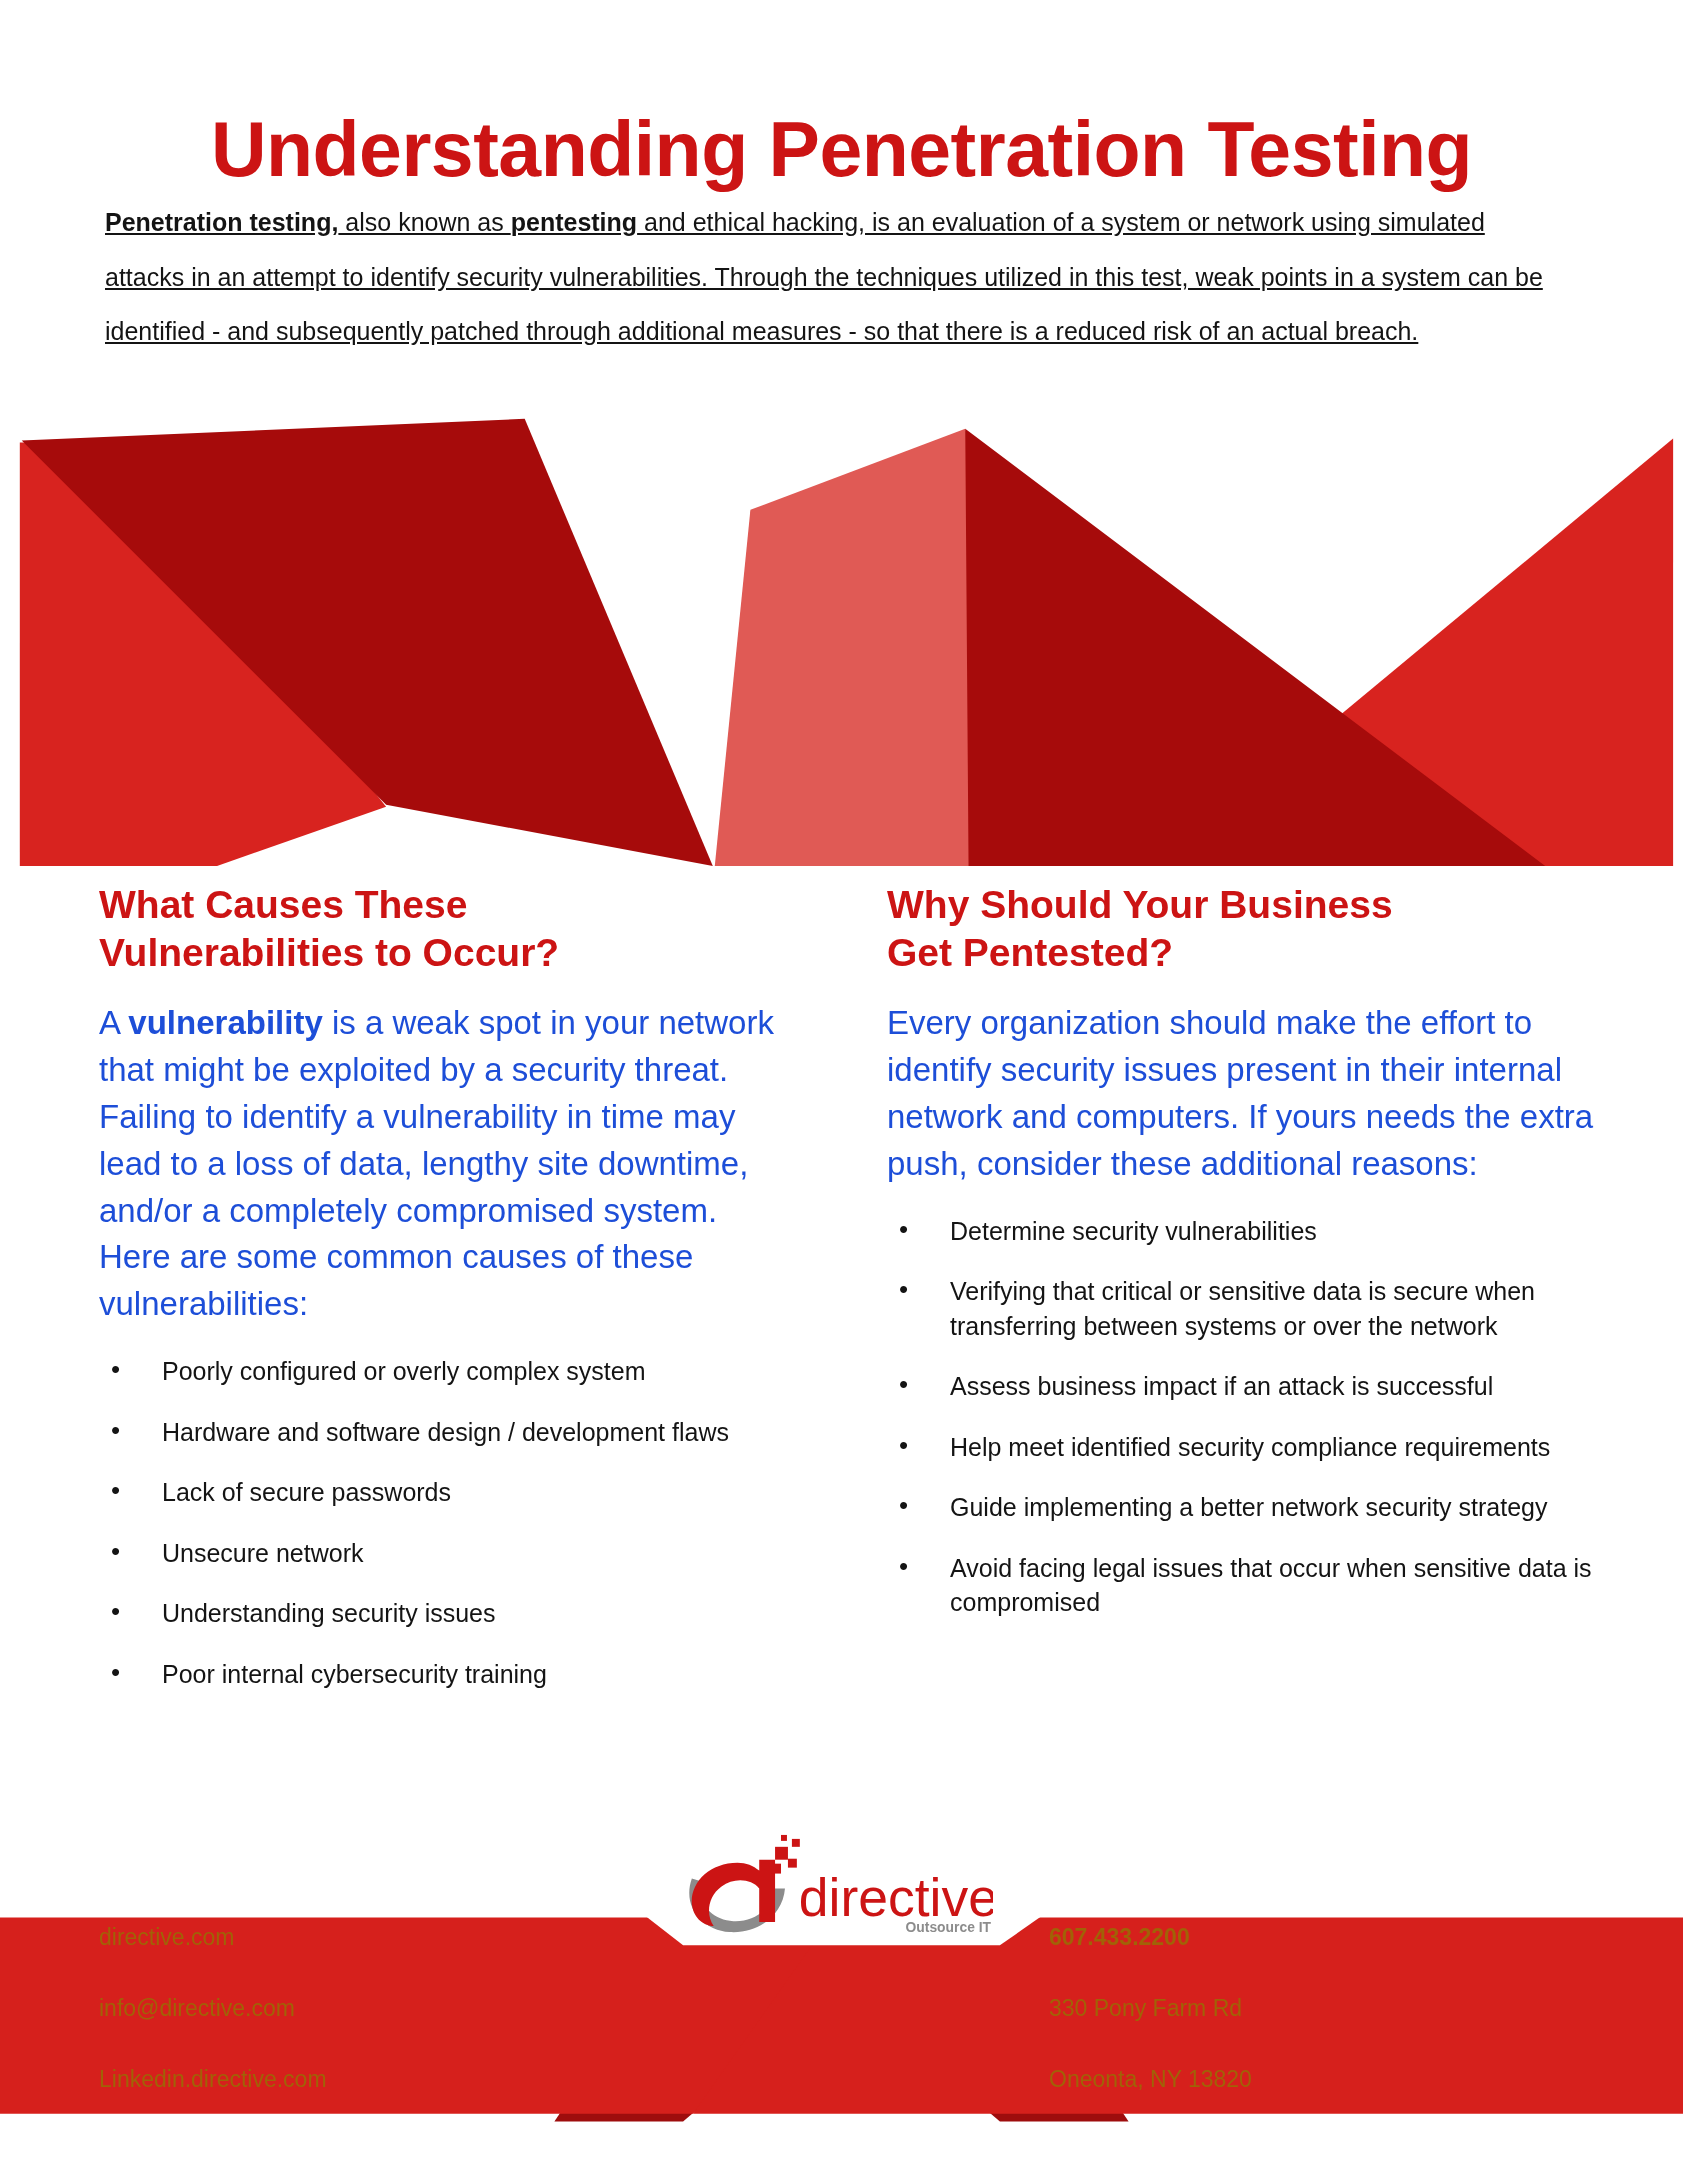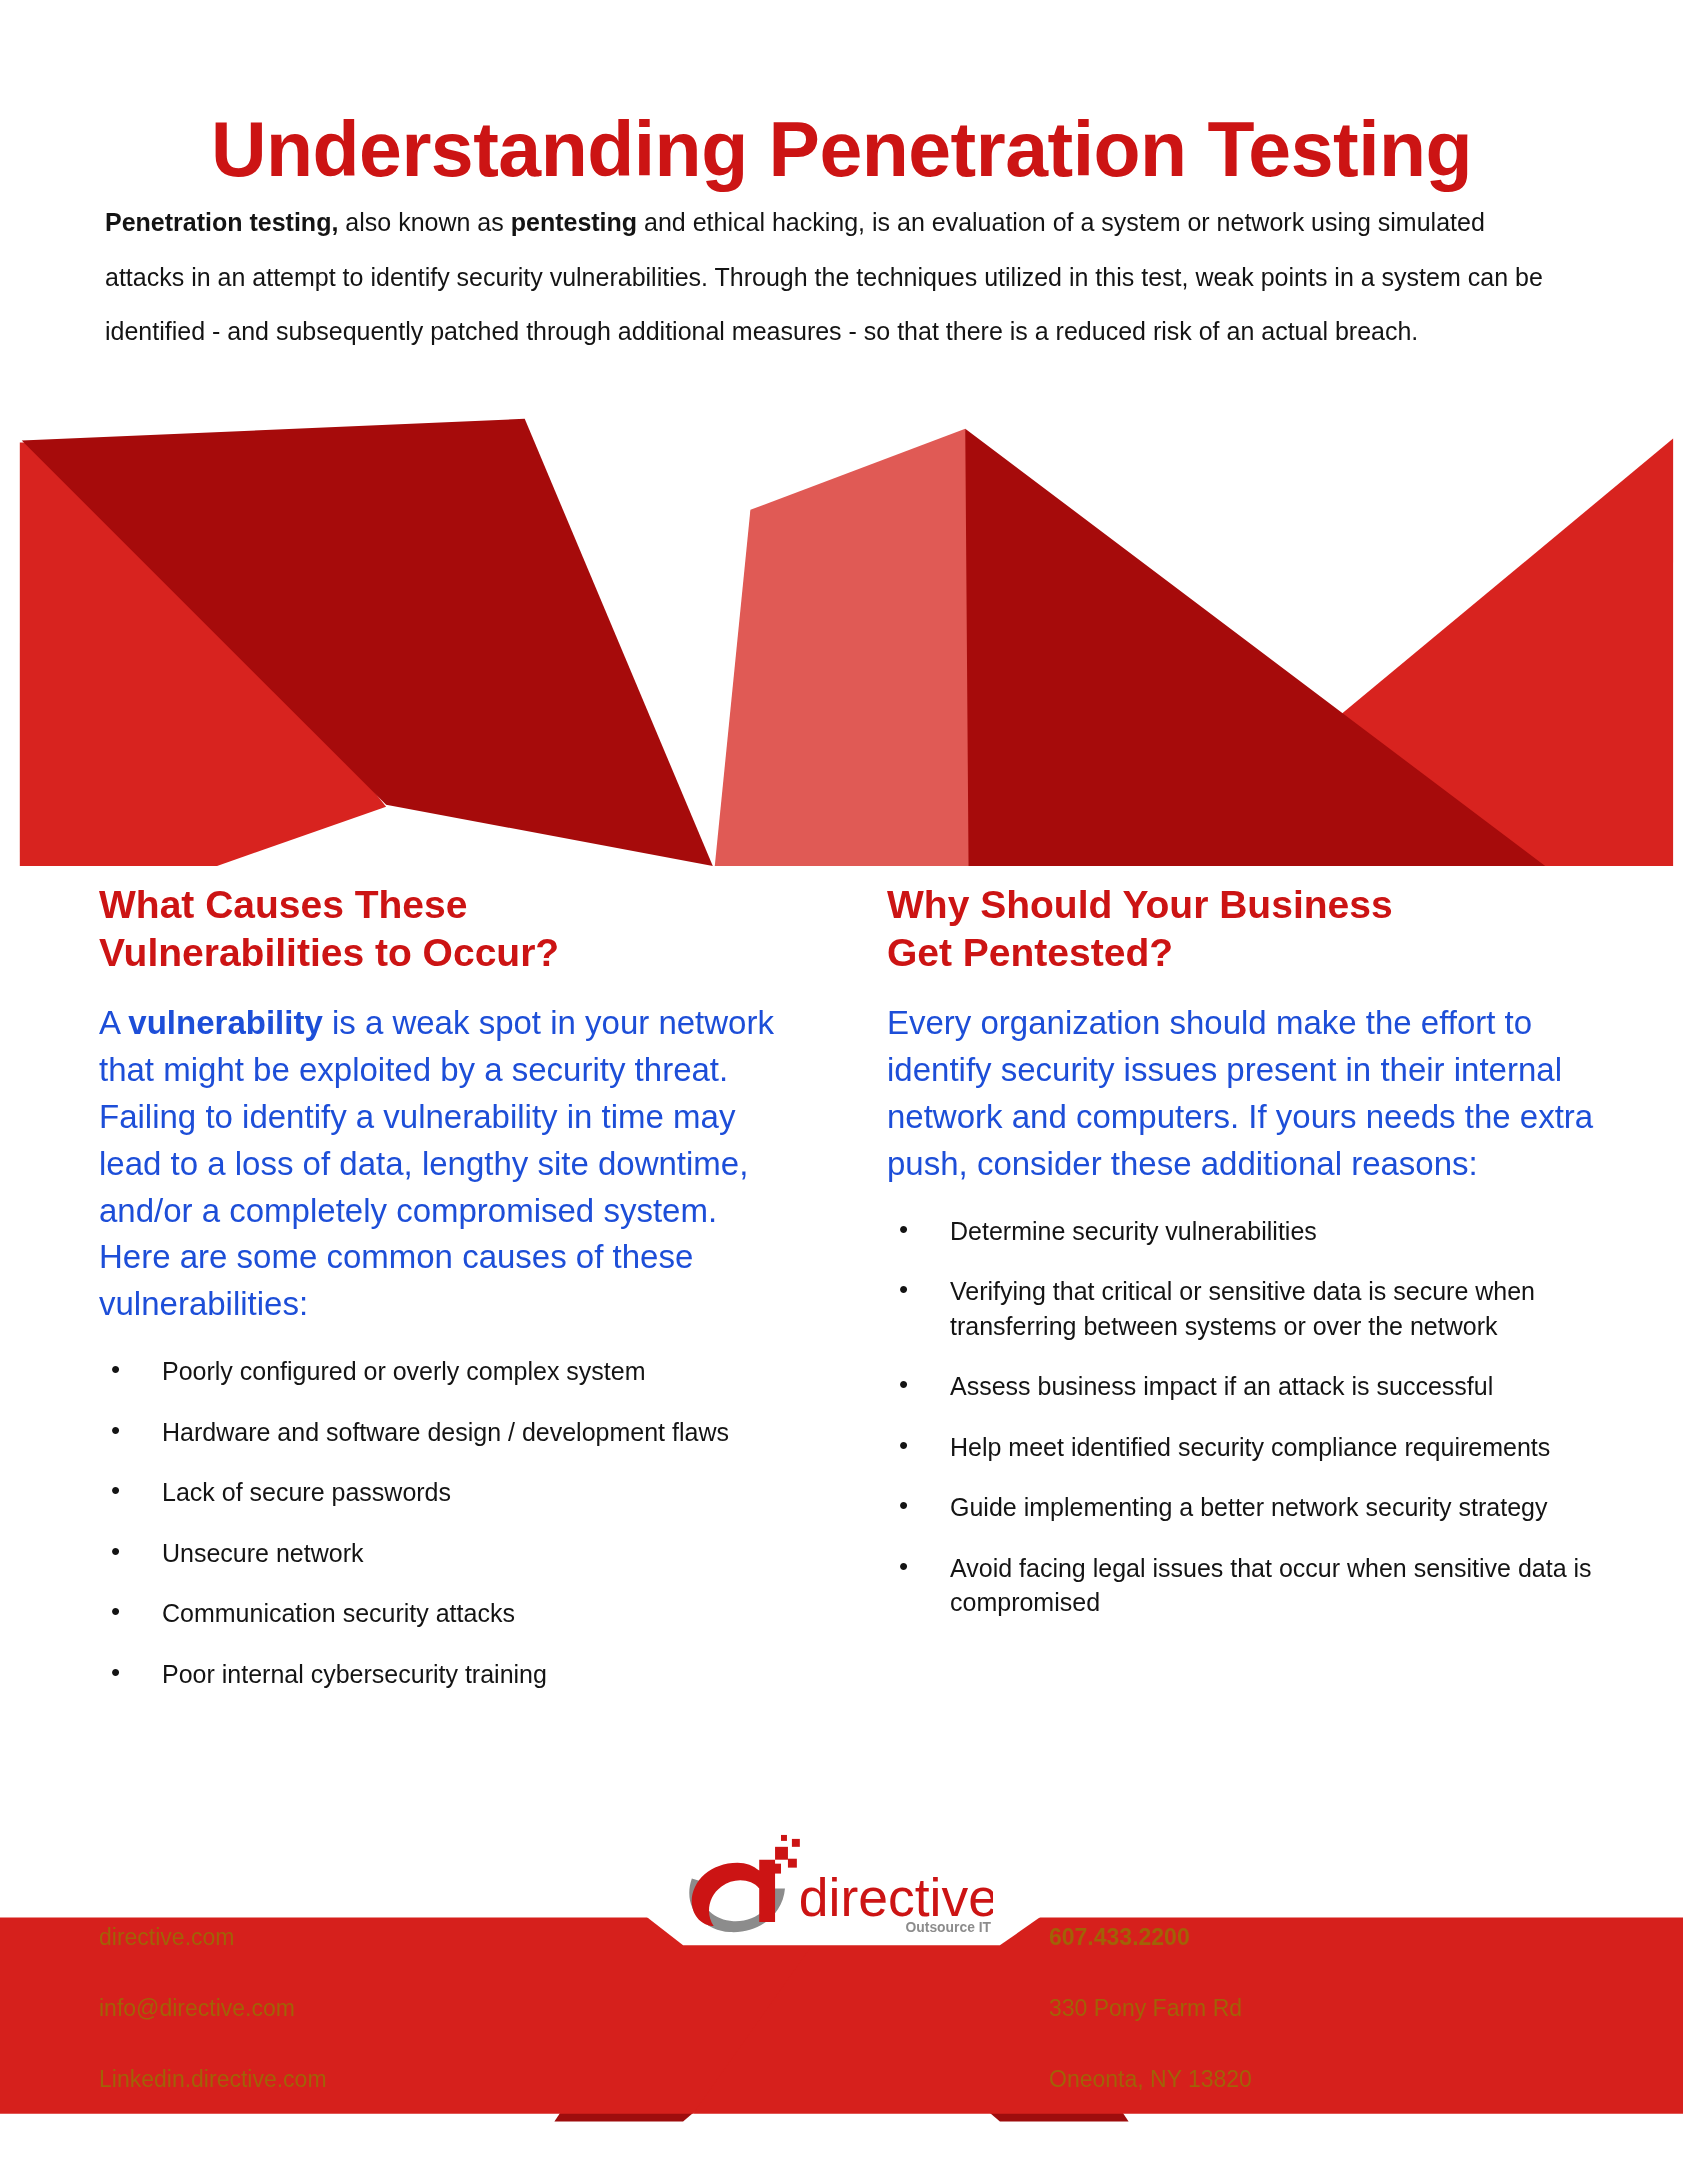--- a/index.html
+++ b/index.html
@@ -39,20 +39,21 @@
 
   
   .intro {
     position: absolute;
     left: 105px;
     top: 170px;
     width: 1455px;
     font-size: 25px;
     line-height: 2.18;
     color: #141414;
+    text-decoration: underline;
   }
   .intro b { font-weight: bold; }
 
   
   .banner {
     position: absolute;
     left: 0;
     top: 401px;
     width: 1683px;
     height: 465px;
@@ -174,21 +175,21 @@
   </div>
 
   <div class="col col-left">
     <h2 class="sec-head"><span>What Causes These</span><br><span>Vulnerabilities to Occur?</span></h2>
     <p class="sec-body"><span>A </span><b>vulnerability</b><span> is a weak spot in your network that might be exploited by a security threat. Failing to identify a vulnerability in time may lead to a loss of data, lengthy site downtime, and/or a completely compromised system. Here are some common causes of these vulnerabilities:</span></p>
     <ul class="blist">
       <li>Poorly configured or overly complex system</li>
       <li>Hardware and software design / development flaws</li>
       <li>Lack of secure passwords</li>
       <li>Unsecure network</li>
-      <li>Communication security attacks</li>
+      <li>Understanding security issues</li>
       <li>Poor internal cybersecurity training</li>
     </ul>
   </div>
 
   <div class="col col-right">
     <h2 class="sec-head"><span>Why Should Your Business</span><br><span>Get Pentested?</span></h2>
     <p class="sec-body">Every organization should make the effort to identify security issues present in their internal network and computers. If yours needs the extra push, consider these additional reasons:</p>
     <ul class="blist">
       <li>Determine security vulnerabilities</li>
       <li>Verifying that critical or sensitive data is secure when transferring between systems or over the network</li>

